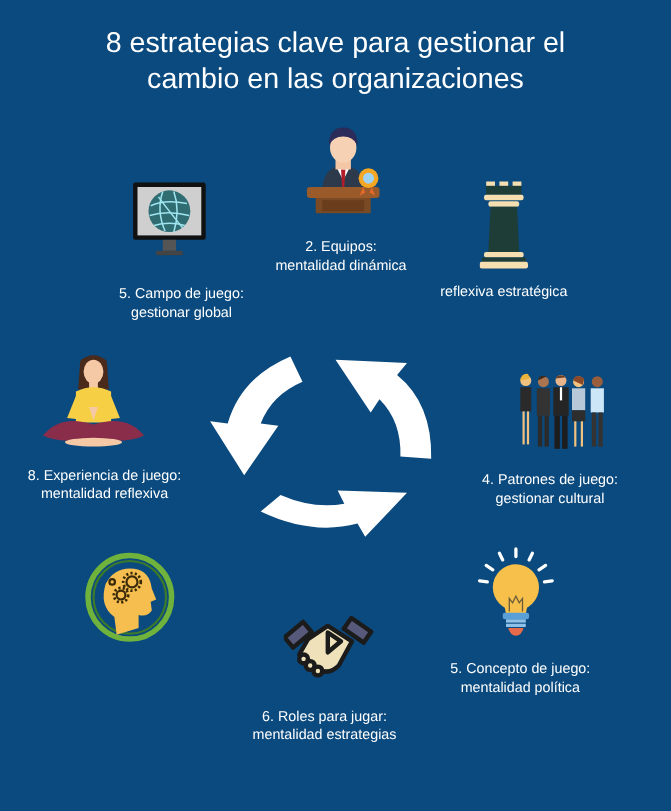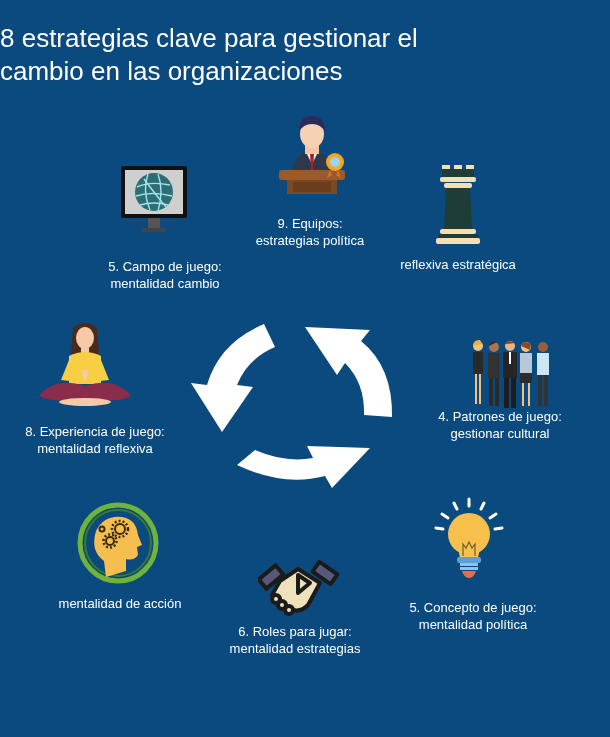--- a/index.html
+++ b/index.html
@@ -1,18 +1,18 @@
 <!DOCTYPE html>
 <html><head>
 <meta charset="utf-8">
 <style>
   html, body { margin:0; padding:0; }
   body { width:610px; height:737px; background:#0b4a7e; overflow:hidden; position:relative;
          font-family:"Liberation Sans", "DejaVu Sans", sans-serif; color:#fff; }
-  .title { position:absolute; left:0; top:22px; width:610px; 
+  .title { position:absolute; left:0; top:22px; width:610px; text-align:center;
            font-size:26px; line-height:33px; color:#fff; }
   .item { position:absolute; text-align:center; }
   .label { font-size:13px; line-height:17px; color:#fff; white-space:nowrap; }
   .icon { position:absolute; }
   .cycle { position:absolute; left:185px; top:315px; width:225px; height:175px; }
 </style>
 </head>
 <body>
 
 <div class="title">
@@ -30,40 +30,40 @@
       <path d="M20 40 Q34 36 48 40"></path>
     <path d="M28 9 Q22 26 30 45"></path>
       <path d="M38 9 Q44 26 38 46"></path>
       <path d="M24 14 Q36 30 46 42"></path>
   </g>
   <rect x="28" y="53" width="12" height="10" fill="#555"></rect>
   <rect x="22" y="63" width="24" height="4" fill="#444"></rect>
 </svg>
 <div class="item" style="left:95px;top:258px;width:140px">
   <div class="label">5. Campo de juego:</div>
-  <div class="label">mentalidad cambio</div>
+  <div class="label">gestionar global</div>
 </div>
 
 <svg class="icon" style="left:275px;top:112px" width="75" height="82" viewBox="0 0 75 82">
   <path d="M18 62 Q18 40 37 38 Q56 40 56 62 Z" fill="#2d3a4c"></path>
   <path d="M31 40 L37 52 L43 40 Z" fill="#fff"></path>
   <path d="M35 42 L39 42 L38 58 L36 58 Z" fill="#b11e2a"></path>
   <rect x="30" y="24" width="14" height="18" fill="#f3c6a5"></rect>
   <ellipse cx="37" cy="22" rx="12" ry="14" fill="#f7d1b3"></ellipse>
   <path d="M24 20 Q24 4 37 4 Q50 4 50 20 Q46 12 37 12 Q28 12 24 20 Z" fill="#2b2c5a"></path>
   <rect x="4" y="58" width="66" height="10" rx="3" fill="#9b5a2a"></rect>
   <rect x="12" y="68" width="50" height="14" fill="#7a4a24"></rect>
   <rect x="18" y="70" width="38" height="10" fill="#6a3e1c"></rect>
   <circle cx="60" cy="50" r="9" fill="#f5a623"></circle>
   <circle cx="60" cy="50" r="5" fill="#9fd3f4"></circle>
   <path d="M55 58 L52 66 L57 63 Z M63 58 L66 66 L61 63 Z" fill="#e36a2a"></path>
 </svg>
 <div class="item" style="left:240px;top:215px;width:140px">
-  <div class="label">9. Equipos:</div>
-  <div class="label">estrategias política</div>
+  <div class="label">2. Equipos:</div>
+  <div class="label">mentalidad dinámica</div>
 </div>
 
 <svg class="icon" style="left:436px;top:163px" width="44" height="84" viewBox="0 0 44 84">
   <rect x="6" y="2" width="8" height="4" fill="#f5deb0"></rect>
     <rect x="18" y="2" width="8" height="4" fill="#f5deb0"></rect>
     <rect x="30" y="2" width="8" height="4" fill="#f5deb0"></rect>
   <rect x="6" y="6" width="32" height="8" fill="#1f3d37"></rect>
   <rect x="4" y="14" width="36" height="5" rx="2" fill="#f5deb0"></rect>
   <rect x="8" y="20" width="28" height="5" rx="2" fill="#f5deb0"></rect>
   <path d="M10 25 L34 25 L36 66 L8 66 Z" fill="#1f3d37"></path>
@@ -98,21 +98,21 @@
     <rect x="50" y="15" width="12" height="20" fill="#b7c8d8"></rect>
       <rect x="50" y="35" width="12" height="10" fill="#2d2d2d"></rect>
       <rect x="52" y="45" width="2" height="23" fill="#f1c27d"></rect>
       <rect x="58" y="45" width="2" height="23" fill="#f1c27d"></rect>
     <circle cx="73" cy="9" r="5" fill="#9a5e3c"></circle>
     <rect x="67" y="15" width="12" height="22" fill="#cde6f7"></rect>
       <rect x="68" y="37" width="4" height="31" fill="#333"></rect>
       <rect x="74" y="37" width="4" height="31" fill="#333"></rect>
   </g>
 </svg>
-<div class="item" style="left:425px;top:408px;width:150px">
+<div class="item" style="left:425px;top:427px;width:150px">
   <div class="label">4. Patrones de juego:</div>
   <div class="label">gestionar cultural</div>
 </div>
 
 <svg class="icon" style="left:430px;top:496px" width="78" height="84" viewBox="0 0 78 84">
   <g stroke="#fff" stroke-width="3" stroke-linecap="round">
     <line x1="39" y1="3" x2="39" y2="10"></line>
       <line x1="24" y1="7" x2="27" y2="13"></line>
       <line x1="54" y1="7" x2="51" y2="13"></line>
     <line x1="12" y1="18" x2="18" y2="22"></line>
@@ -137,41 +137,40 @@
   <g stroke="#1b1b1b" stroke-width="4" stroke-linejoin="round">
     <rect x="2" y="16" width="22" height="12" transform="rotate(-40 13 22)" fill="#56597a"></rect>
     <rect x="56" y="12" width="22" height="12" transform="rotate(35 67 18)" fill="#56597a"></rect>
     <path d="M22 26 L40 14 L62 28 L50 50 Q40 60 30 52 L14 40 Z" fill="#efe2bb"></path>
     <path d="M40 20 L52 28 L40 38 Z" fill="#efe2bb"></path>
     <circle cx="18" cy="44" r="4" fill="#efe2bb"></circle>
       <circle cx="24" cy="50" r="4" fill="#efe2bb"></circle>
       <circle cx="31" cy="55" r="4" fill="#efe2bb"></circle>
   </g>
 </svg>
-<div class="item" style="left:215px;top:623px;width:160px">
+<div class="item" style="left:215px;top:642px;width:160px">
   <div class="label">6. Roles para jugar:</div>
   <div class="label">mentalidad estrategias</div>
 </div>
 
 <svg class="icon" style="left:76px;top:501px" width="84" height="84" viewBox="0 0 84 84">
   <circle cx="42" cy="42" r="38" fill="none" stroke="#6fb23c" stroke-width="5"></circle>
   <circle cx="42" cy="42" r="33" fill="none" stroke="#3a7a2a" stroke-width="2"></circle>
   <path d="M30 76 L28 60 Q14 50 20 30 Q28 14 46 16 Q60 18 62 34 L66 44 L61 46 L62 54 Q58 60 50 58 L50 70 Z" fill="#f5be4e"></path>
   <g fill="none" stroke="#3a2a0a" stroke-width="2">
     <circle cx="44" cy="28" r="5"></circle>
       <circle cx="34" cy="40" r="4"></circle>
       <circle cx="26" cy="28" r="2.5"></circle>
   </g>
   <g stroke="#3a2a0a" stroke-width="2.5" stroke-dasharray="2 2" fill="none">
     <circle cx="44" cy="28" r="8"></circle>
       <circle cx="34" cy="40" r="6.5"></circle>
   </g>
 </svg>
 <div class="item" style="left:45px;top:595px;width:150px">
-  <div class="label">mentalidad de acción</div>
 </div>
 
 <svg class="icon" style="left:35px;top:320px" width="100" height="92" viewBox="0 0 100 92">
   <path d="M38 8 Q50 -2 62 8 L64 34 L36 34 Z" fill="#4a2a1a"></path>
   <ellipse cx="50" cy="18" rx="9" ry="11" fill="#f6c9a6"></ellipse>
   <rect x="46" y="27" width="8" height="6" fill="#f6c9a6"></rect>
   <path d="M34 36 Q50 28 66 36 L66 64 L34 64 Z" fill="#f7cf45"></path>
   <path d="M34 40 L26 60 L44 62 Z M66 40 L74 60 L56 62 Z" fill="#f7cf45"></path>
   <path d="M46 50 L50 62 L54 50 Z" fill="#f6c9a6"></path>
   <path d="M4 76 Q20 56 50 66 Q80 56 96 76 Q80 84 50 78 Q20 84 4 76 Z" fill="#8a2d4a"></path>

